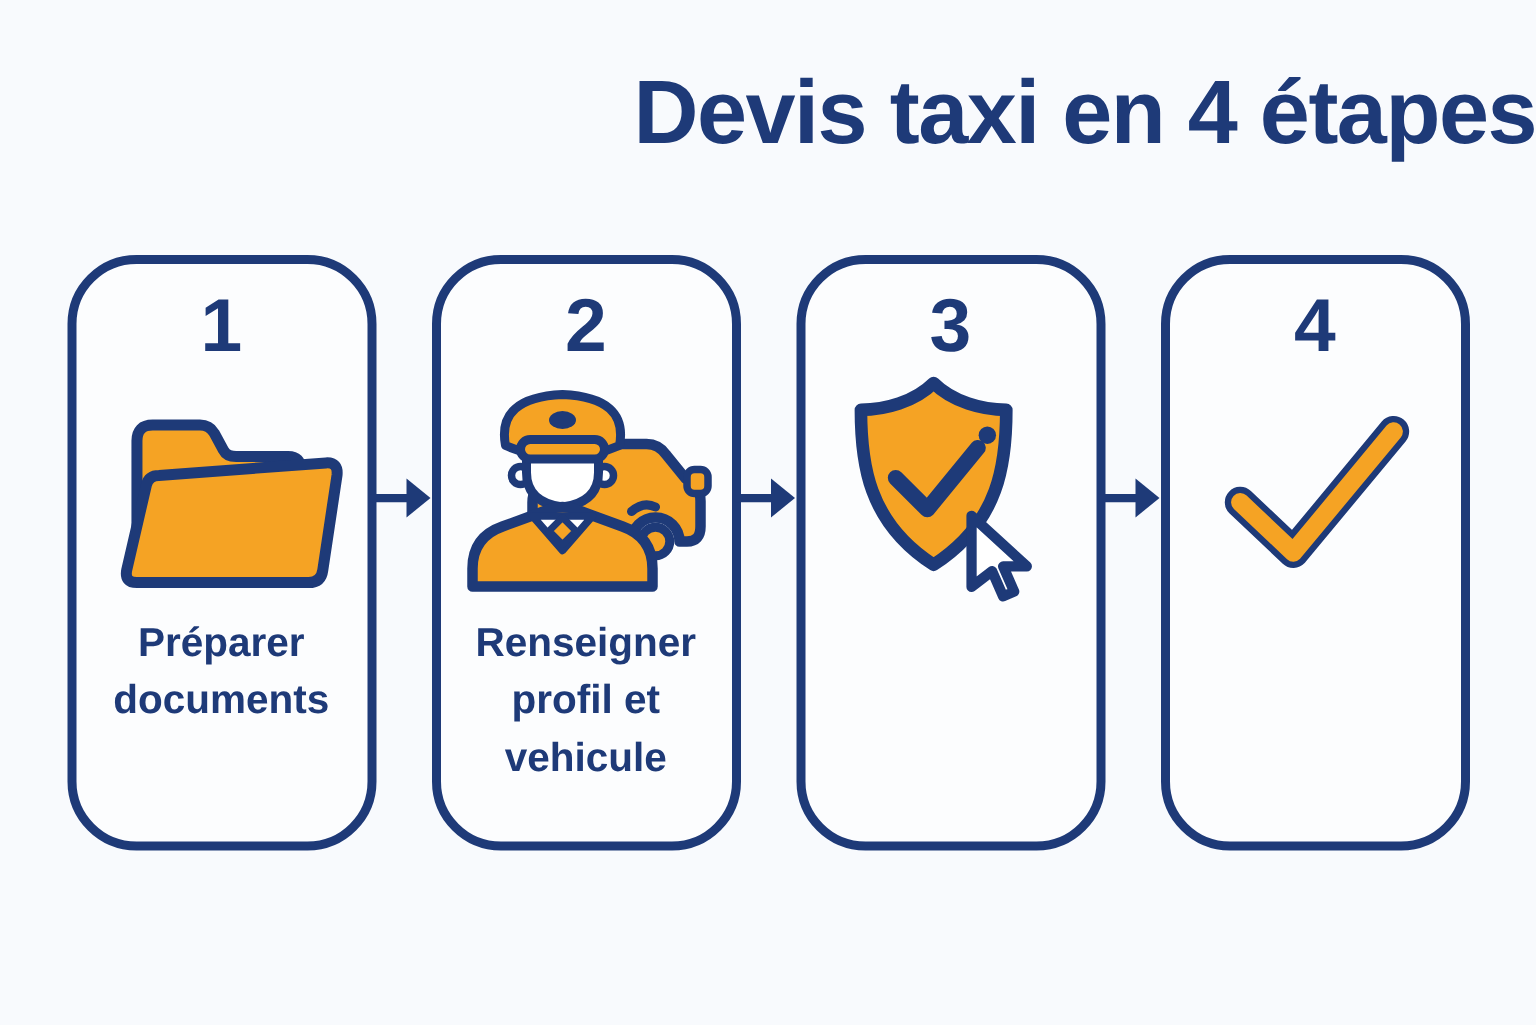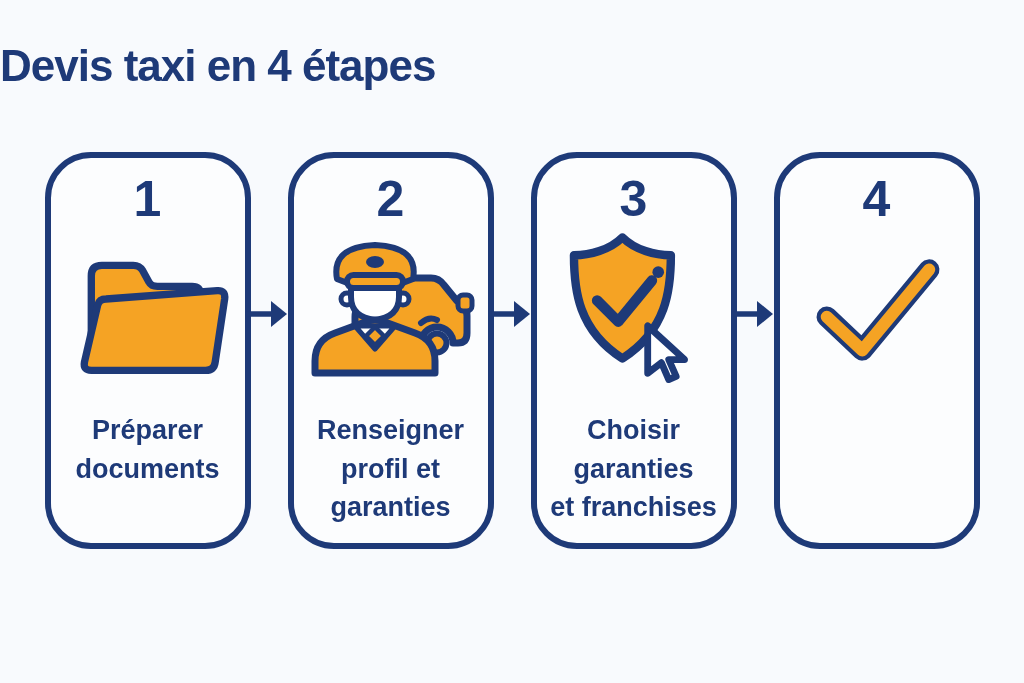--- a/index.html
+++ b/index.html
@@ -10,22 +10,22 @@
   }
   *{box-sizing:border-box;}
   html,body{margin:0;padding:0;}
   body{
     width:1024px;height:683px;overflow:hidden;
     background:var(--background);
     font-family:"Liberation Sans", sans-serif;
   }
   .page-title{
     margin:42px 0 0;
-    text-align:left;
-    font-size:44px;
+    text-align:right;
+    font-size:60px;
     font-weight:700;
     letter-spacing:-1px;
     color:var(--navy);
     line-height:1.1;
   }
   .steps-row{
     display:flex;
     justify-content:center;
     align-items:flex-start;
     margin-top:62px;
@@ -43,21 +43,21 @@
     font-size:50px;
     font-weight:700;
     color:var(--navy);
     line-height:1.1;
   }
   .icon-wrap{
     height:164px;width:100%;
     display:flex;align-items:center;justify-content:center;
   }
   .step-label{
-    margin-top:20px;
+    margin-top:0;
     font-size:27px;
     font-weight:700;
     color:var(--navy);
     text-align:center;
     white-space:pre-line;
     line-height:1.42;
   }
   .connector{
     width:37px;height:397px;
     position:relative;flex:none;
@@ -115,43 +115,40 @@
         <path class="fo sn" stroke-width="6" d="M36,40 Q30,8 74,6 Q118,8 112,40 Q94,48 74,48 Q54,48 36,40 Z"></path>
         <ellipse class="fn" cx="74" cy="23" rx="9" ry="6"></ellipse>
         <rect class="fo sn" stroke-width="6" x="46" y="36" width="56" height="13" rx="6.5"></rect>
         <path class="fo sn" stroke-width="7" d="M14,134 L14,122 Q14,101 34,94 L64,83 Q74,79 84,83 L114,94 Q134,101 134,122 L134,134 Z"></path>
         <path class="fw sn" stroke-width="5" d="M54,87 L74,110 L94,87 Z"></path>
         <path class="fo sn" stroke-width="4.5" d="M74,88 L83,97 L74,106 L65,97 Z"></path>
       </svg>
     </div>
     <div class="step-label">Renseigner
 profil et
-garanties</div>
+vehicule</div>
   </div>
 
   <div class="connector">
     <svg viewBox="0 0 45 40" width="45" height="40" aria-hidden="true">
       <path class="nf sn" stroke-width="5.5" d="M1,20 L32,20"></path>
       <path class="fn" d="M24,7 L40,20 L24,33 Z"></path>
     </svg>
   </div>
 
   <div class="step-card">
     <div class="step-number">3</div>
     <div class="icon-wrap">
       <svg viewBox="0 0 150 148" width="158" height="156" aria-hidden="true">
         <path class="fo sn" stroke-width="8" d="M64,6 C76,18 95,23 110,23 C110,56 106,94 64,121 C22,94 18,56 18,23 C33,23 52,18 64,6 Z"></path>
         <path class="nf sn" stroke-width="10" d="M40,66 L60,86 L92,47"></path>
         <circle class="fn" cx="98" cy="39" r="5.5"></circle>
         <path class="fw sn" stroke-width="6.5" d="M88,90 L88,135 L101,125 L108,141 L115,138 L108,122 L123,122 Z"></path>
       </svg>
     </div>
-    <div class="step-label">Choisir
-garanties
-et franchises</div>
   </div>
 
   <div class="connector">
     <svg viewBox="0 0 45 40" width="45" height="40" aria-hidden="true">
       <path class="nf sn" stroke-width="5.5" d="M1,20 L32,20"></path>
       <path class="fn" d="M24,7 L40,20 L24,33 Z"></path>
     </svg>
   </div>
 
   <div class="step-card">

